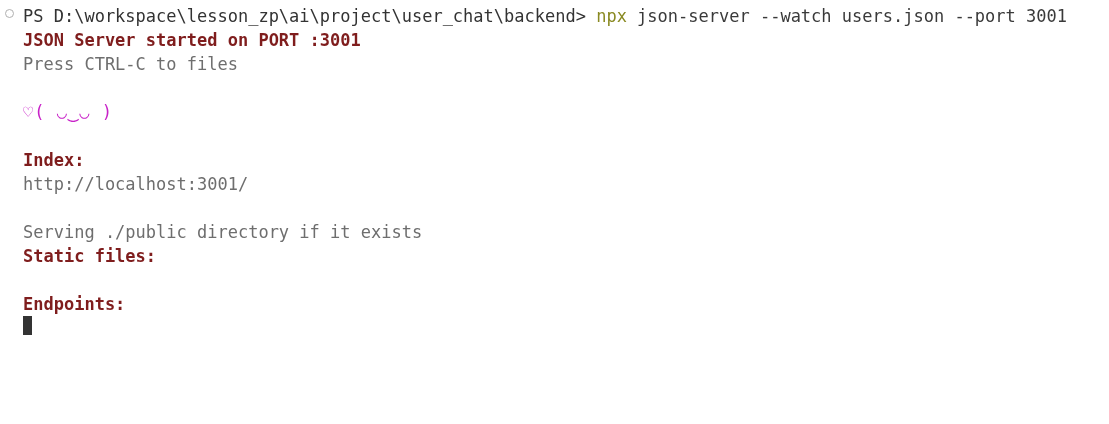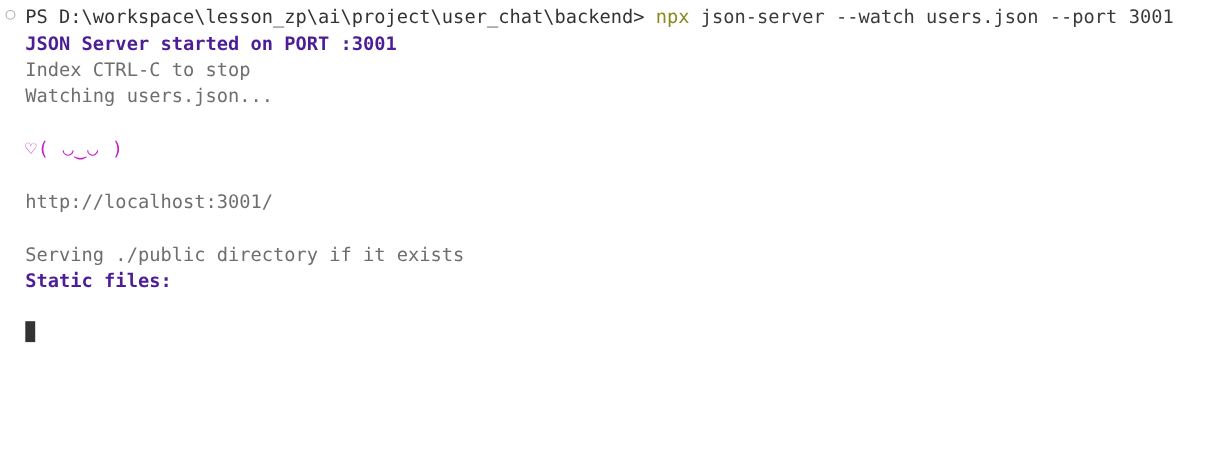--- a/index.html
+++ b/index.html
@@ -53,21 +53,21 @@
     height: 9px;
     border: 1.4px solid #b0b0b0;
     border-radius: 50%;
     box-sizing: border-box;
   }
 
   
   .c-default   { color: #333333; }
   .c-gray      { color: #6e6e6e; }
   .c-olive     { color: #8a8a22; }
-  .c-bold-dark { color: #4c1d95; font-weight: bold; }
+  .c-bold-dark { color: #7f1d1d; font-weight: bold; }
   .c-blue      { color: #2266bb; }
   .c-cmd       { color: #3a3a3a; }
 
   .cat-art {
     color: #c822c8;
     font-size: 17px;
     line-height: 24px;
     letter-spacing: 1px;
   }
 
@@ -91,39 +91,40 @@
 
   <div class="gutter-marker"></div>
 
   <div class="term-body">
 
     <div class="line"><span class="c-default">PS D:\workspace\lesson_zp\ai\project\user_chat\backend&gt; </span><span class="c-olive">npx</span><span class="c-cmd"> json-server --watch users.json --port 3001</span></div>
 
 
     <div class="line"><span class="c-bold-dark">JSON Server started on PORT :3001</span></div>
 
-    <div class="line"><span class="c-gray">Index CTRL-C to stop</span></div>
+    <div class="line"><span class="c-gray">Press CTRL-C to files</span></div>
 
-    <div class="line"><span class="c-gray">Watching users.json...</span></div>
 
     <div class="line blank"></div>
 
     <div class="line"><span class="cat-art">♡( ◡‿◡ )</span></div>
 
     <div class="line blank"></div>
 
+    <div class="line"><span class="c-bold-dark">Index:</span></div>
 
     <div class="line"><span class="c-gray">http://localhost:3001/</span></div>
 
     <div class="line blank"></div>
 
     <div class="line"><span class="c-gray">Serving ./public directory if it exists</span></div>
 
     <div class="line"><span class="c-bold-dark">Static files:</span></div>
 
     <div class="line blank"></div>
 
+    <div class="line"><span class="c-bold-dark">Endpoints:</span></div>
 
 
     <div class="cursor-line"><span class="cursor-block"></span></div>
 
   </div>
 </div>
 
 </body></html>

